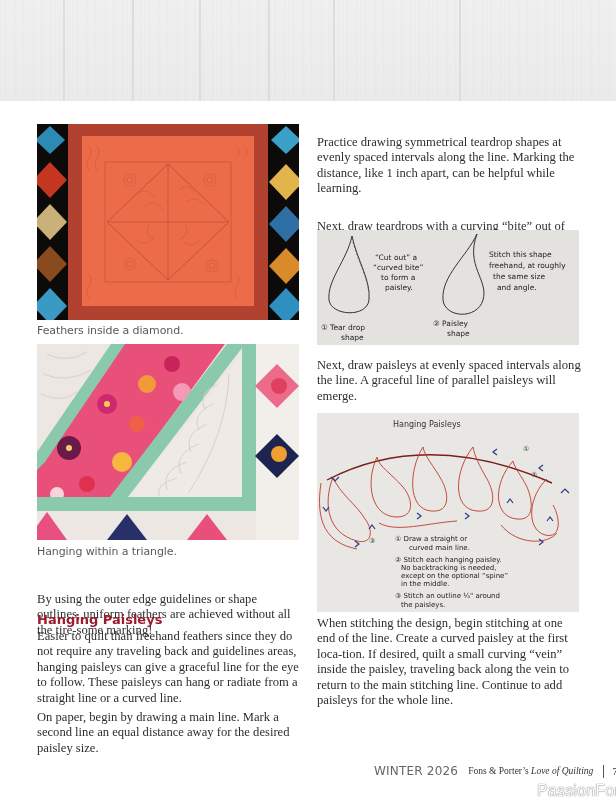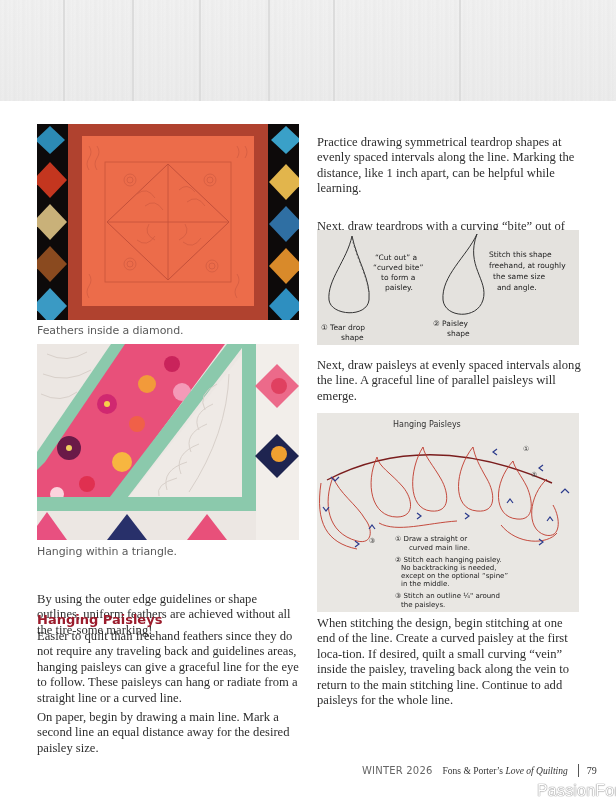--- a/index.html
+++ b/index.html
@@ -14,21 +14,21 @@
   }
   .plank-gap { position: absolute; top: 0; width: 2px; height: 101px; background: #dcdcdc; }
 
   .photo { position: absolute; overflow: hidden; }
   .caption { position: absolute; font-family: "DejaVu Sans", sans-serif; font-size: 11px; color: #5a5a5a; letter-spacing: -0.1px; }
 
   .para { position: absolute; font-size: 12.6px; line-height: 15.4px; color: #2e2e2e; }
   .heading { position: absolute; font-family: "DejaVu Sans", sans-serif; font-weight: bold; font-size: 13px; color: #9b1c2c; }
 
   .footer { position: absolute; top: 764px; left: 362px; font-size: 9px; color: #444; white-space: nowrap; display: flex; align-items: center; }
-  .footer .season { font-family: "DejaVu Sans", sans-serif; font-size: 10px; color: #666; letter-spacing: 0.2px; margin-right: 10px; }
+  .footer .season { font-family: "DejaVu Sans", sans-serif; font-size: 12px; color: #666; letter-spacing: 0.2px; margin-right: 10px; margin-left: 12px; }
   .footer .mag { font-size: 9.5px; color: #333; }
   .footer .mag i { font-style: italic; }
   .footer .sep { width: 1px; height: 13px; background: #555; margin: 0 8px 0 10px; }
   .footer .pg { font-size: 10px; color: #333; }
   .watermark { position: absolute; top: 782px; left: 537px; font-family: Liberation Sans, sans-serif; font-size: 16px; color: #fff; text-shadow: 0 0 1px #777, 0 0 1px #777; letter-spacing: 0.2px; }
 </style>
 </head>
 <body>
 
 <div class="wood">

